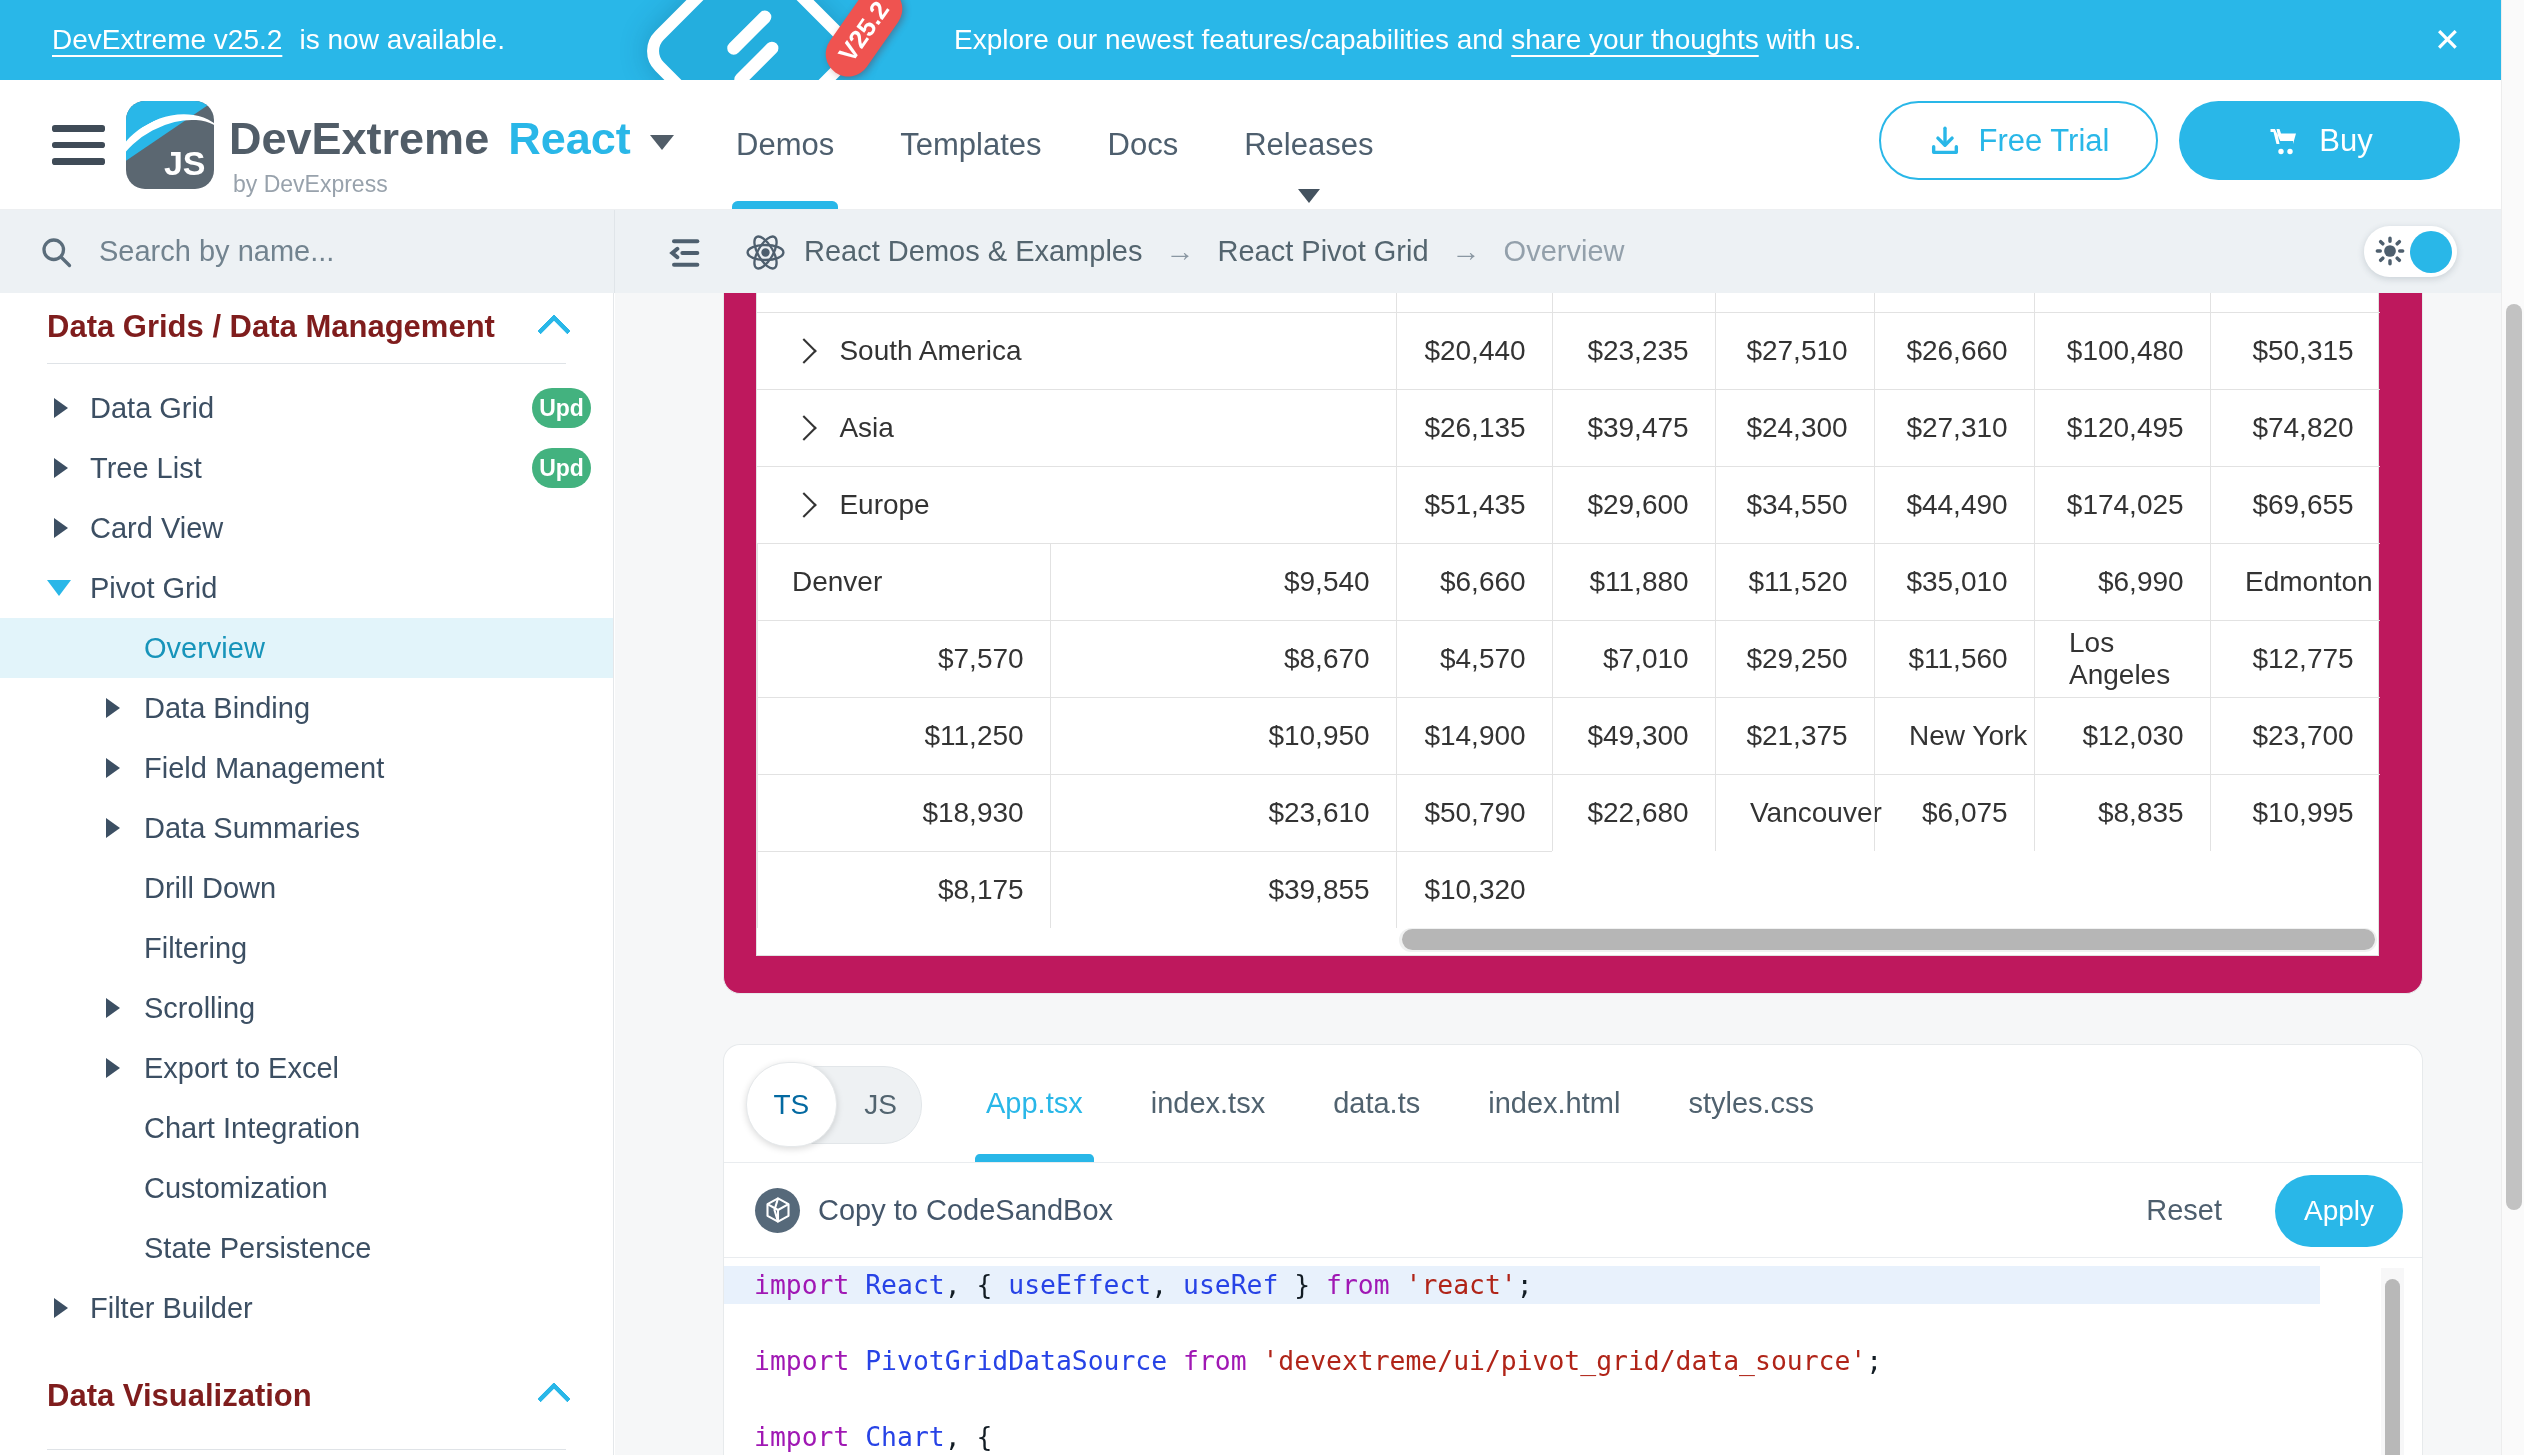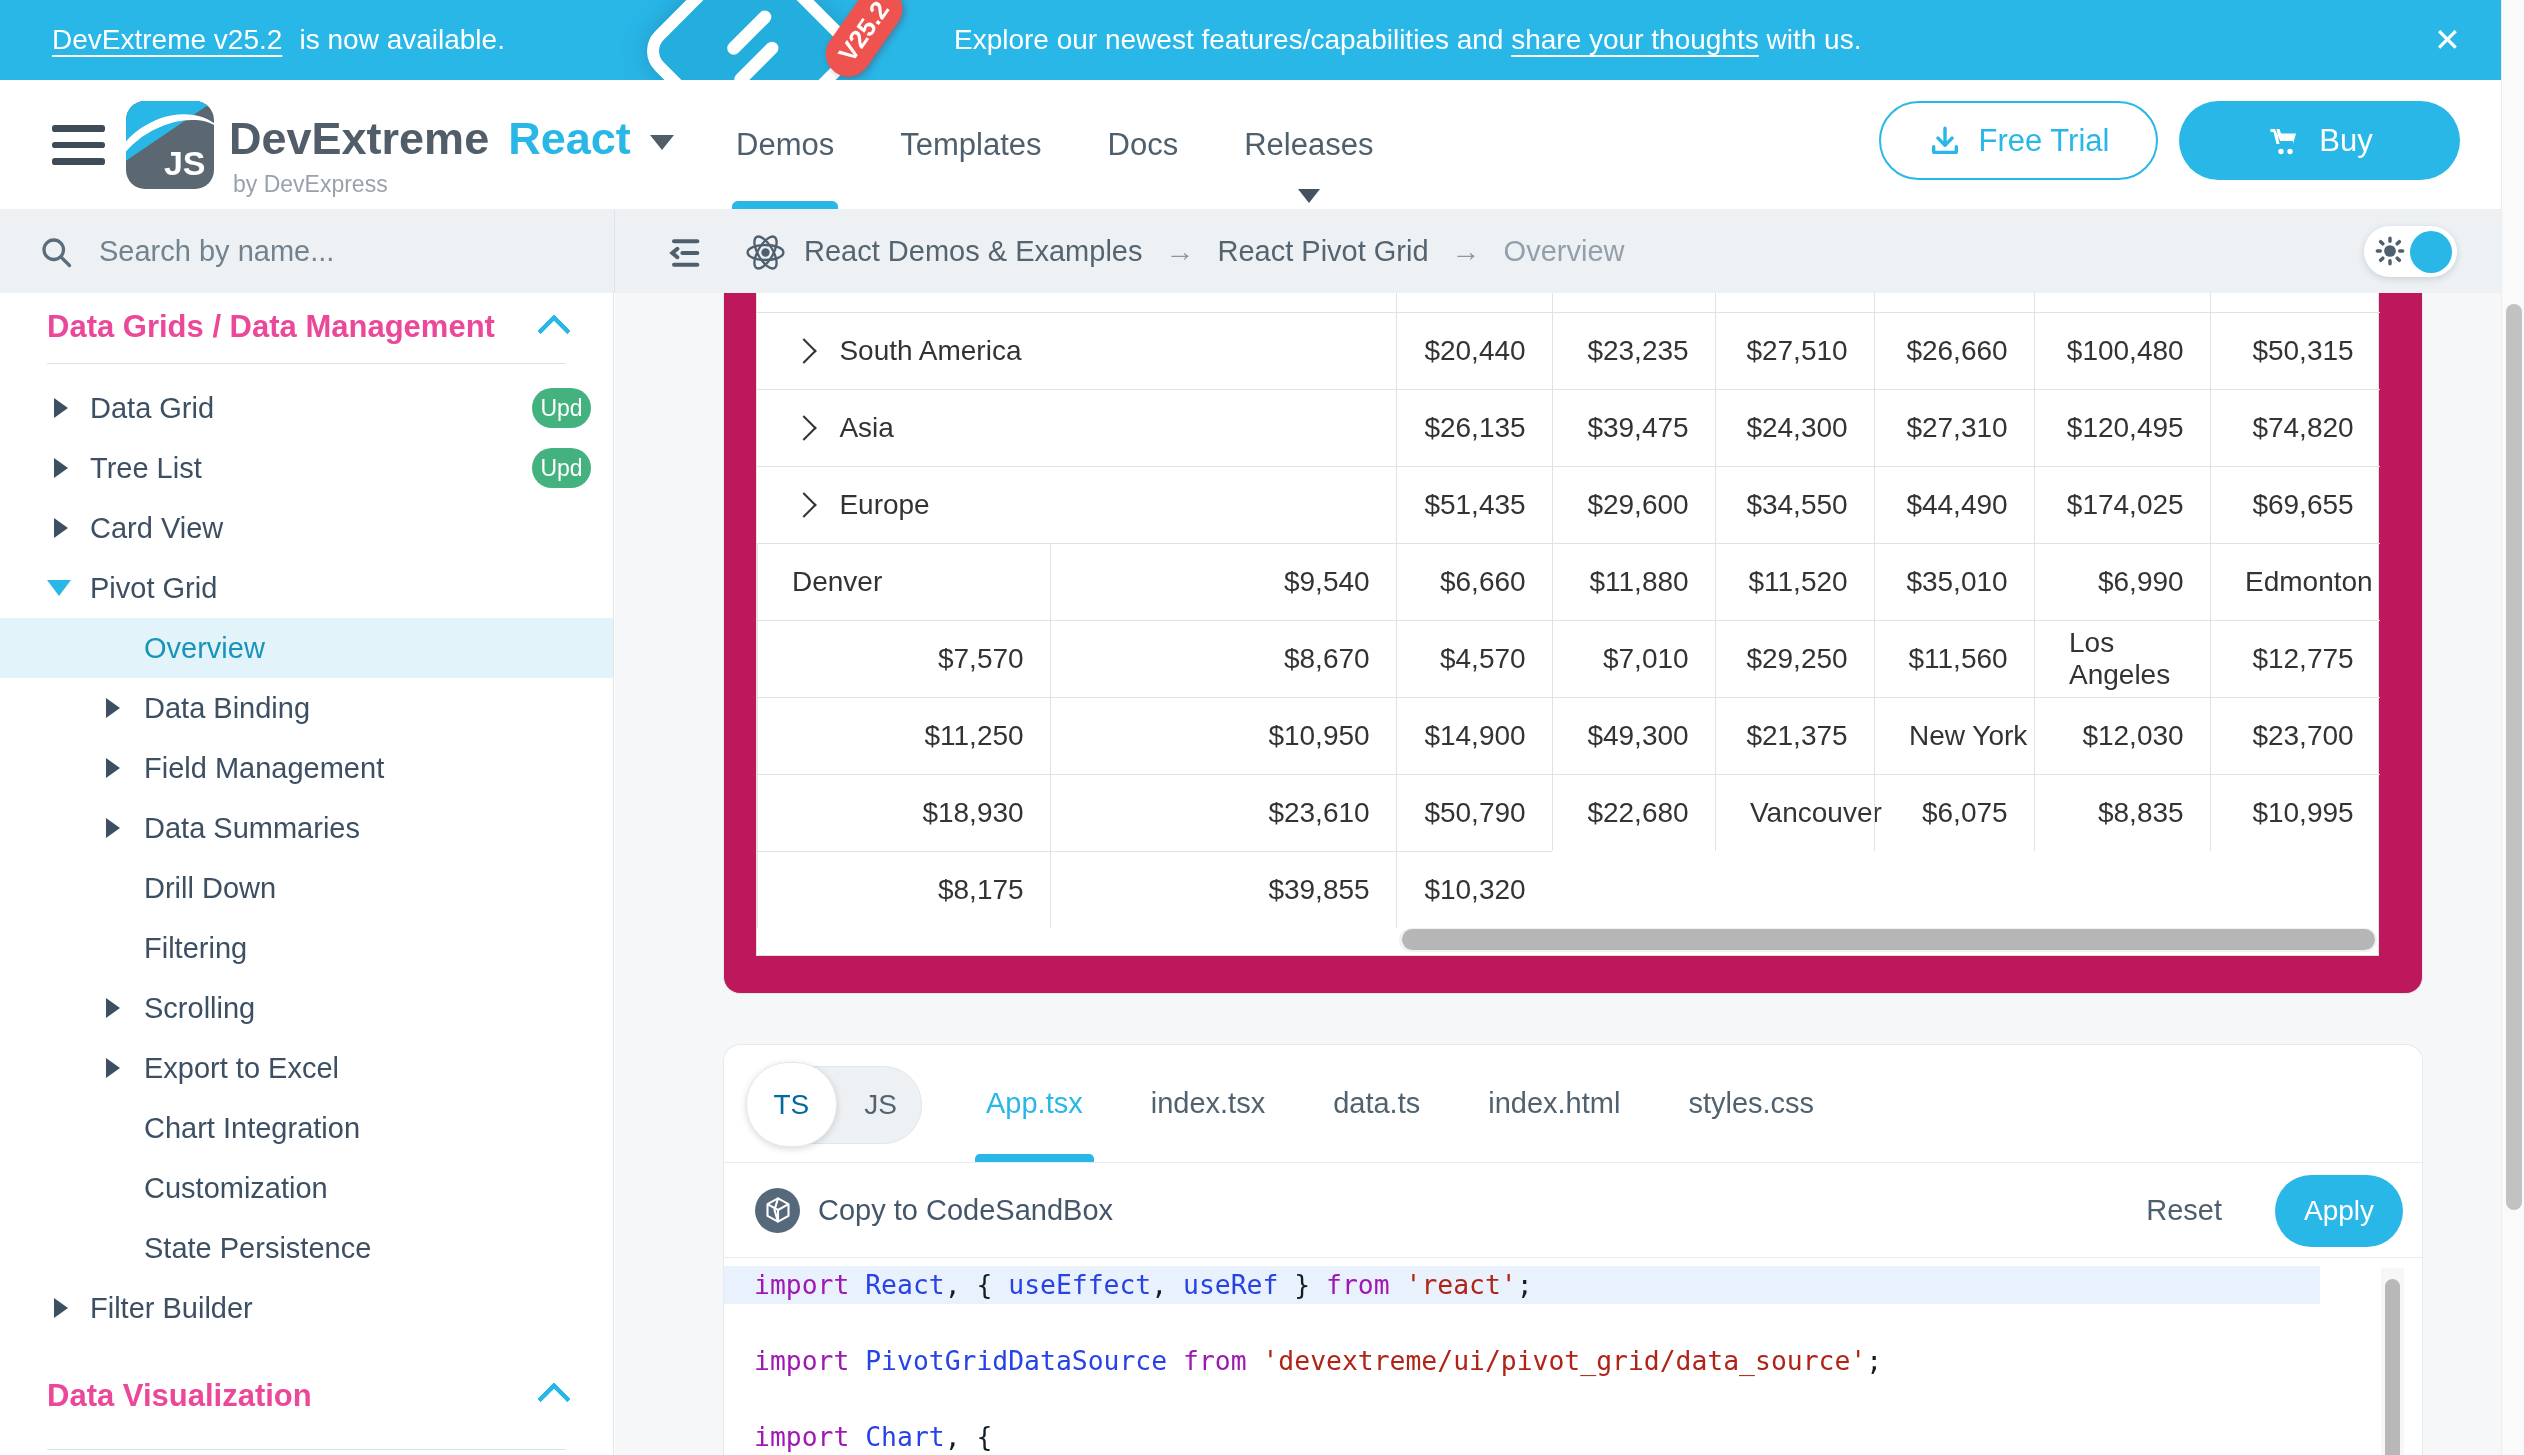--- a/index.html
+++ b/index.html
@@ -68,36 +68,36 @@
   .crumb-sep{color:#8a97a2}
   .theme{position:absolute;left:2364px;top:16px;width:93px;height:51px;background:#fff;border-radius:25.5px;
          box-shadow:0 1.9px 7.6px rgba(40,60,80,.18);cursor:pointer}
   .theme .knob{position:absolute;right:4.7px;top:4.7px;width:42px;height:42px;border-radius:50%;background:#29b7e8}
   .theme svg{position:absolute;left:10.4px;top:9.4px}
 
   
   .sidebar{position:absolute;left:0;top:293px;width:614px;height:1163px;background:#fff;
            border-right:0.9px solid #e4e7ea;box-sizing:border-box;overflow:hidden}
   .side-sec{position:absolute;left:47px;right:47px;height:53px;display:flex;justify-content:space-between;
-            align-items:center;font-size:31px;font-weight:700;color:#ec4899}
+            align-items:center;font-size:31px;font-weight:700;color:#7f1d1d}
   .chev-up{width:19px;height:19px;border-left:5.7px solid #29b7e8;border-top:5.7px solid #29b7e8;
            transform:rotate(45deg);margin-top:7.6px;border-radius:1.9px}
   .divider{position:absolute;left:47px;right:47px;height:0.9px;background:#dfe3e7}
   .side-list{position:absolute;left:0;right:0;top:85px}
   .side-item{position:relative;height:60px;display:flex;align-items:center;font-size:29px;color:#3c4f63;
              padding-left:90px;cursor:pointer}
   .side-item.indent{padding-left:144px}
   .side-item.selected{background:#e2f4fa;color:#1794ba}
   .tri-right{position:absolute;left:54px;width:0;height:0;border-top:10.4px solid transparent;
              border-bottom:10.4px solid transparent;border-left:14px solid #3c4f63}
   .side-item.indent .tri-right{left:106px}
   .tri-down{position:absolute;left:47px;width:0;height:0;border-left:12.3px solid transparent;
             border-right:12.3px solid transparent;border-top:16px solid #29b7e8}
   .upd{position:absolute;right:22px;top:10.4px;width:59px;height:40px;background:#43b27f;color:#fff;
-       border-radius:20px;font-size:23px;font-weight:400;display:flex;align-items:center;justify-content:center}
+       border-radius:20px;font-size:23px;font-weight:700;display:flex;align-items:center;justify-content:center}
   .side-scroll{position:absolute;left:618px;top:453px;width:14px;height:543px;border-radius:7.6px;background:#c7c9cb}
 
   
   .main{position:absolute;left:615px;top:293px;width:1888px;height:1163px;background:#f6f7f8}
   .demo-card{position:absolute;left:108px;top:0;width:1700px;height:701px;background:#be185d;
              border:0.9px solid #e7eaec;border-top:none;border-radius:0 0 17px 17px;box-sizing:border-box}
   .tablewrap{position:absolute;left:32px;top:0;width:1623px;height:663px;border:0.9px solid #e2e2e2;
              border-top:none;box-sizing:border-box;background:#fff}
   .grid{display:grid;grid-template-columns:293px 346px 156px 163px 159px 160px 176px 170px;
         grid-template-rows:19px repeat(8,77px)}

